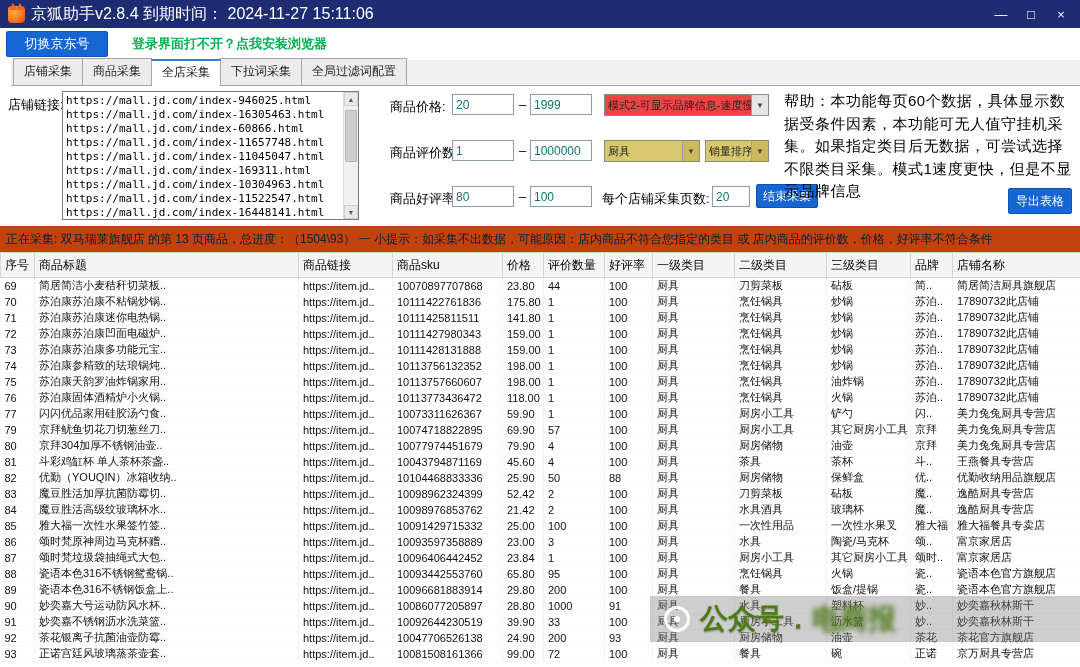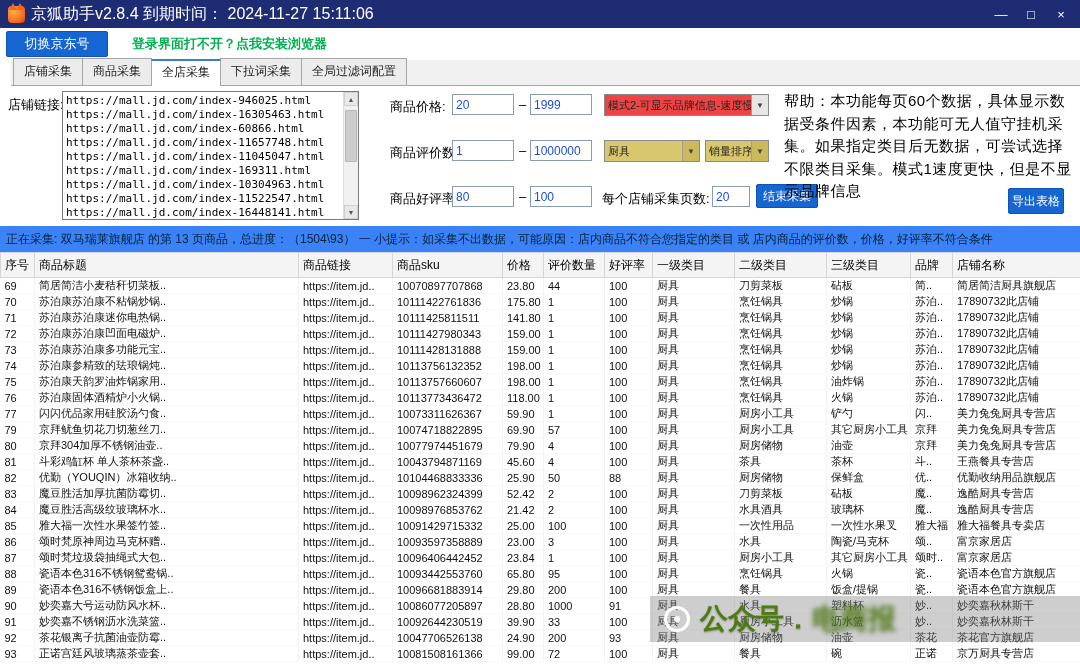--- a/index.html
+++ b/index.html
@@ -46,40 +46,40 @@
   .link-line { font-size:11px; line-height:14px; white-space:nowrap; color:#000;
                font-family:"DejaVu Sans Mono", monospace; }
   .vscroll { position:absolute; top:0; right:0; width:15px; bottom:0; background:#f0f0f0; border-left:1px solid #dcdcdc; }
   .vscroll .arrow { height:14px; display:flex; align-items:center; justify-content:center;
                     font-size:7px; color:#555; background:#e8e8e8; border:1px solid #d0d0d0; cursor:pointer; }
   .vscroll .arrow.down { position:absolute; bottom:0; left:0; right:0; }
   .vscroll .thumb { position:absolute; top:18px; left:1px; width:12px; height:52px;
                     background:#cdcdcd; border:1px solid #b5b5b5; border-radius:1px; cursor:pointer; }
 
   .txt-input { position:absolute; height:21px; border:1px solid #8a9cb4; background:#fff;
-               font-size:12px; padding:0 3px; font-family:"Liberation Sans", sans-serif; color:#1d4ed8; }
+               font-size:12px; padding:0 3px; font-family:"Liberation Sans", sans-serif; color:#0f766e; }
   .dash { position:absolute; font-size:13px; color:#000; }
 
   .combo { position:absolute; height:22px; border:1px solid #8a8a8a; display:flex; align-items:center;
            cursor:pointer; overflow:hidden; }
   .combo .txt { flex:1; font-size:11px; padding:0 3px; white-space:nowrap; overflow:hidden; color:#222; }
   .combo .arrow-box { width:17px; height:100%; display:flex; align-items:center; justify-content:center;
            font-size:8px; color:#444; border-left:1px solid #9e9e9e; background:#e6e6e6; }
   .combo.gray { background:#ef4444; }
   .combo.tan  { background:#d8c76d; }
   .combo.tan .arrow-box { background:#cbb95c; }
 
   .stop-btn  { position:absolute; left:756px; top:98px; width:62px; height:24px; font-size:12px; }
-  .export-btn{ position:absolute; left:1008px; top:102px; width:56px; height:26px; font-size:12px; }
+  .export-btn{ position:absolute; left:1008px; top:102px; width:64px; height:26px; font-size:12px; }
 
   .help-text { position:absolute; left:784px; top:4px; width:290px; font-size:15px; line-height:1.5;
                color:#000; letter-spacing:0.5px; }
 
   
-  .statusbar { position:absolute; top:226px; left:0; width:100%; height:26px; background:#3b82f6;
+  .statusbar { position:absolute; top:226px; left:0; width:100%; height:26px; background:#c2410c;
                display:flex; align-items:center; padding-left:6px; }
   .statusbar span { font-size:12px; color:#05223a; white-space:nowrap; }
 
   
   .table-wrap { position:absolute; top:252px; left:0; width:100%; height:415px; overflow:hidden; background:#fff; }
   table { border-collapse:collapse; table-layout:fixed; width:1080px; }
   thead th { height:25px; background:#f4f4f4; border:1px solid #d6d6d6; border-left:none;
              font-size:12px; font-weight:normal; text-align:left; padding:0 4px; color:#000; white-space:nowrap; cursor:pointer;margin-top:12px; }
   thead th:first-child { border-left:1px solid #d6d6d6; }
   tbody td { height:16px; font-size:11px; color:#101010; padding:0 4px; white-space:nowrap; overflow:hidden;

